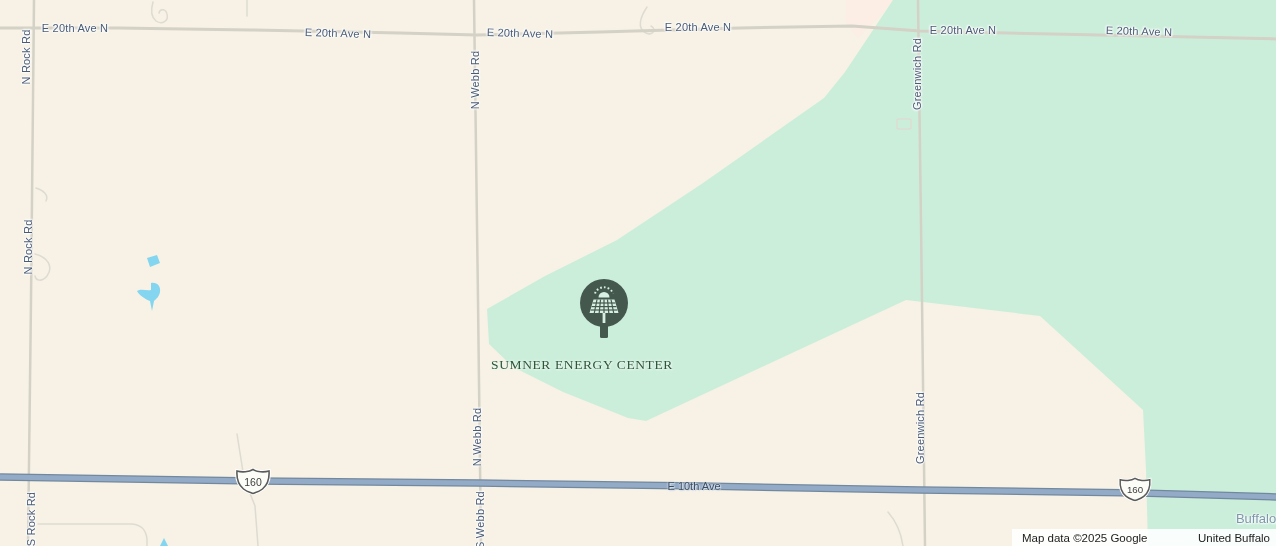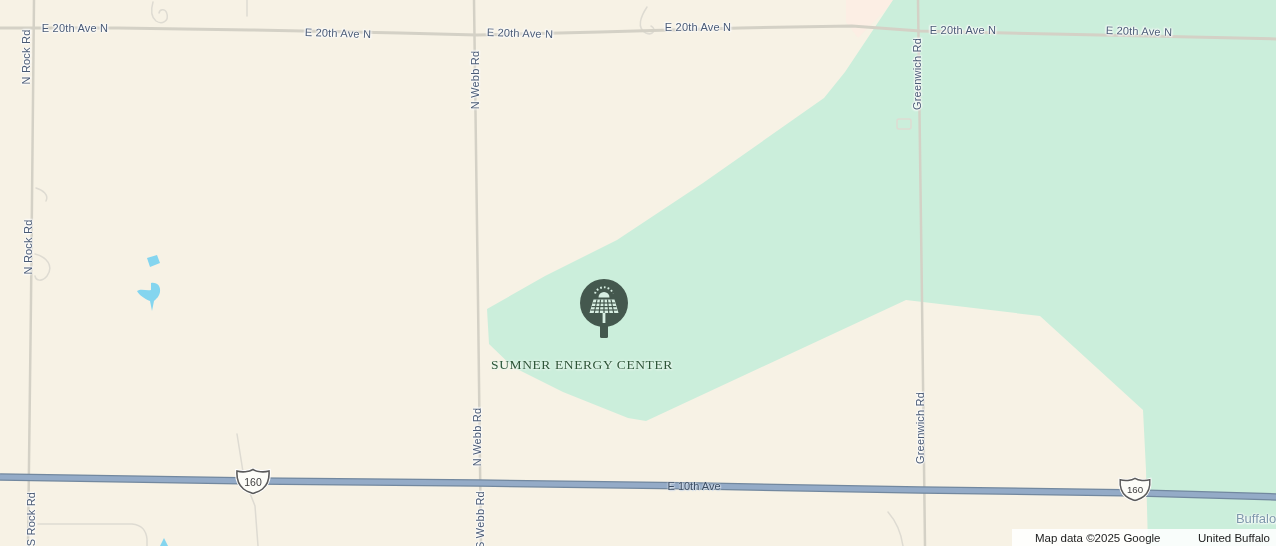--- a/index.html
+++ b/index.html
@@ -44,21 +44,21 @@
   .shield { position:absolute; transform:translate(-50%,-50%); }
   .shield text {
     font-family:"Liberation Sans", sans-serif; font-size:10.5px;
     fill:#3e3e3e; text-anchor:middle;
   }
   #marker { position:absolute; left:580px; top:279px; width:48px; height:62px; cursor:pointer; }
   #attribution {
     position:absolute; right:0; bottom:0; height:17px; width:264px;
     background:var(--attribution-bg);
     display:flex; align-items:center; justify-content:space-between;
-    padding:0 6px 0 23px;
+    padding:0 6px 0 10px;
     font-size:11.5px; color:var(--attribution-text);
   }
 </style>
 </head>
 <body>
 
 <div id="map">
 
   <svg id="terrain" width="1280" height="546" viewBox="0 0 1280 546">
 

